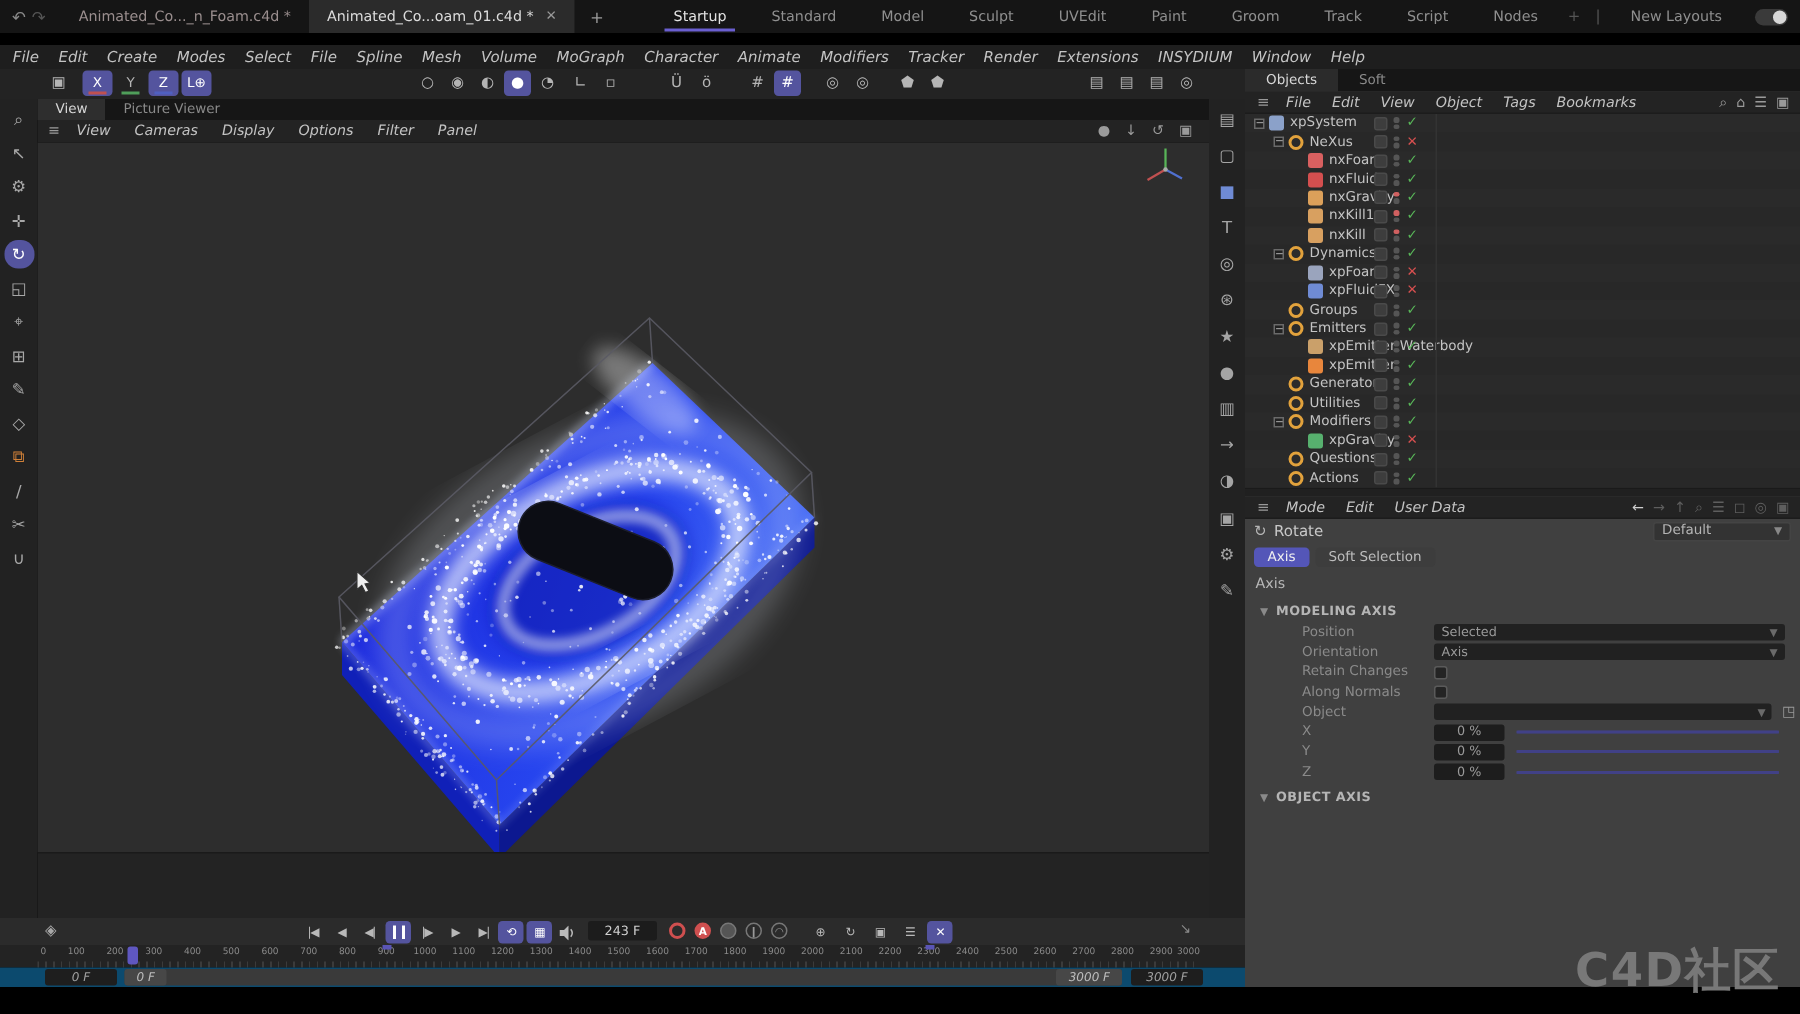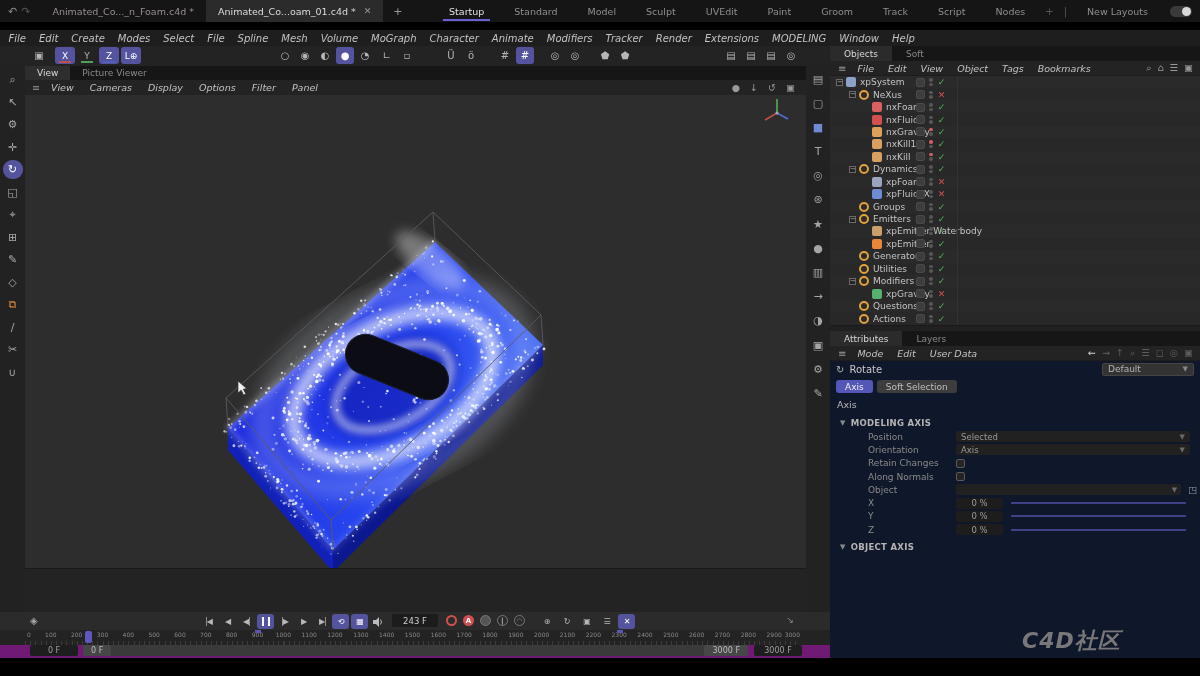--- a/index.html
+++ b/index.html
@@ -24,21 +24,21 @@
   .menubar{position:absolute;left:0;top:30px;width:1200px;height:16px;background:#1e1e1e;display:flex;align-items:center;padding-left:2px;}
   .menu-item{padding:0 6.5px;font-size:10px;color:#c3c3c3;font-style:italic;}
   
   .toolbar{position:absolute;left:0;top:46px;width:830px;height:20px;background:#232323;}
   .tgroup{position:absolute;top:1px;display:flex;gap:2px;align-items:center;}
   .icon-btn{min-width:18px;height:17px;display:flex;align-items:center;justify-content:center;
             color:#b5b5b5;font-size:10px;border-radius:3px;padding:0 2px;position:relative;}
   .icon-btn.active{background:#54549e;color:#fff;}
   .icon-btn .ul{position:absolute;bottom:1px;left:4px;right:4px;height:2px;}
   
-  .right-panels{position:absolute;left:830px;top:46px;width:370px;height:612px;background:#0f172a;}
+  .right-panels{position:absolute;left:830px;top:46px;width:370px;height:612px;background:#404040;}
   .ptabs{height:15px;background:#161616;display:flex;align-items:flex-end;}
   .ptab{font-size:9px;color:#8a8a8a;padding:2px 14px;height:15px;display:flex;align-items:center;}
   .ptab.active{background:#2b2b2b;color:#d8d8d8;}
   .pmenu{height:15px;background:#232323;display:flex;align-items:center;padding:0 4px;border-bottom:1px solid #1c1c1c;}
   .pmenu .menu-item{font-size:9.5px;padding:0 7px;}
   .pmenu .burger{color:#999;font-size:10px;padding:0 4px;}
   .pmenu .spacer{flex:1;}
   .mini-ic{color:#9a9a9a;font-size:9.5px;padding:0 3px;}
   .mini-ic.dim{color:#5e5e5e;}
   
@@ -112,28 +112,28 @@
   .circ.fill-red{background:#cf4f4f;color:#fff;font-size:7px;font-weight:bold;display:flex;align-items:center;justify-content:center;}
   .circ.ball{background:#555;border:1.5px solid #777;}
   .circ.ring-gray{border:1.5px solid #777;color:#999;font-size:7px;display:flex;align-items:center;justify-content:center;}
   .ruler{position:absolute;left:0;top:630px;width:830px;height:15px;background:#232323;}
   .ruler-track{position:absolute;left:25px;top:0;width:775px;height:15px;
      background:repeating-linear-gradient(to right,#3b3b3b 0 1px,transparent 1px 5.17px);
      background-size:100% 4px;background-position:0 100%;background-repeat:no-repeat;}
   .rlabel{position:absolute;top:1px;font-size:6px;color:#8a8a8a;transform:translateX(-50%);white-space:nowrap;}
   .playhead{position:absolute;top:1px;width:7px;height:12px;background:#5f57c0;border-radius:2px;}
   .rmarker{position:absolute;top:0;width:6px;height:3px;background:#5a55b5;}
-  .range-row{position:absolute;left:0;top:645px;width:830px;height:13px;background:#701a75;display:flex;}
+  .range-row{position:absolute;left:0;top:645px;width:830px;height:13px;background:#0c4a6e;display:flex;align-items:center;font-style:italic;}
   .rangebox{width:48px;height:11px;background:#1e1e1e;border-radius:2px;color:#a0a0a0;font-size:8px;
             display:flex;align-items:center;justify-content:center;margin-left:30px;}
   .rangebox.right{margin-left:6px;}
   .rangetrack{margin-left:5px;width:665px;height:11px;background:#3a3a3a;border-radius:2px;display:flex;align-items:center;justify-content:space-between;}
   .grip{height:11px;background:#474747;border-radius:2px;color:#bdbdbd;font-size:8px;display:flex;align-items:center;padding:0 8px;}
   .footer{position:absolute;left:0;top:658px;width:1200px;height:18px;background:#000;}
-  .watermark{position:absolute;left:1022px;top:626px;font-size:22px;font-weight:bold;color:#787878;letter-spacing:1px;z-index:5;font-style:italic;}
+  .watermark{position:absolute;left:1050px;top:626px;font-size:31px;font-weight:bold;color:#787878;letter-spacing:1px;z-index:5;}
   .diamond{position:absolute;left:30px;top:3px;color:#a8a8a8;font-size:10px;}
   .tr-right{position:absolute;right:36px;top:3px;color:#8a8a8a;font-size:9px;}
 </style>
 </head>
 <body>
 
 <div class="screen">
 
   <div class="titlebar">
     <div class="undoredo">
@@ -178,21 +178,21 @@
       <span class="menu-item">Spline</span>
       <span class="menu-item">Mesh</span>
       <span class="menu-item">Volume</span>
       <span class="menu-item">MoGraph</span>
       <span class="menu-item">Character</span>
       <span class="menu-item">Animate</span>
       <span class="menu-item">Modifiers</span>
       <span class="menu-item">Tracker</span>
       <span class="menu-item">Render</span>
       <span class="menu-item">Extensions</span>
-      <span class="menu-item">MODELING</span>
+      <span class="menu-item">INSYDIUM</span>
       <span class="menu-item">Window</span>
       <span class="menu-item">Help</span>
     </div>
 
   <div class="toolbar">
     <div class="tgroup" style="left:30px;">
         <span class="icon-btn">▣</span>
       </div>
     <div class="tgroup" style="left:55px;" id="axis-locks">
         <span class="icon-btn active" style="font-size: 9px; min-width: 20px;">X<span class="ul" style="background: rgb(192, 80, 80);"></span></span>
@@ -1438,24 +1438,20 @@
             <span class="vdots">
               <span class="vdot"></span>
               <span class="vdot"></span>
             </span>
             <span class="tstate check">✓</span>
           </span>
         </div>
       </div>
     <div class="tree-scroll"></div>
 
-    <div class="ptabs" id="attr-tabs">
-        <span class="ptab active">Attributes</span>
-        <span class="ptab">Layers</span>
-      </div>
     <div class="pmenu">
       <span class="burger">≡</span>
       <span id="attr-menu-items" style="display:flex;">
           <span class="menu-item">Mode</span>
           <span class="menu-item">Edit</span>
           <span class="menu-item">User Data</span>
         </span>
       <span class="spacer"></span>
       <span id="attr-corner" style="display:flex;">
           <span class="mini-ic" style="color: rgb(207, 207, 207);">←</span>

